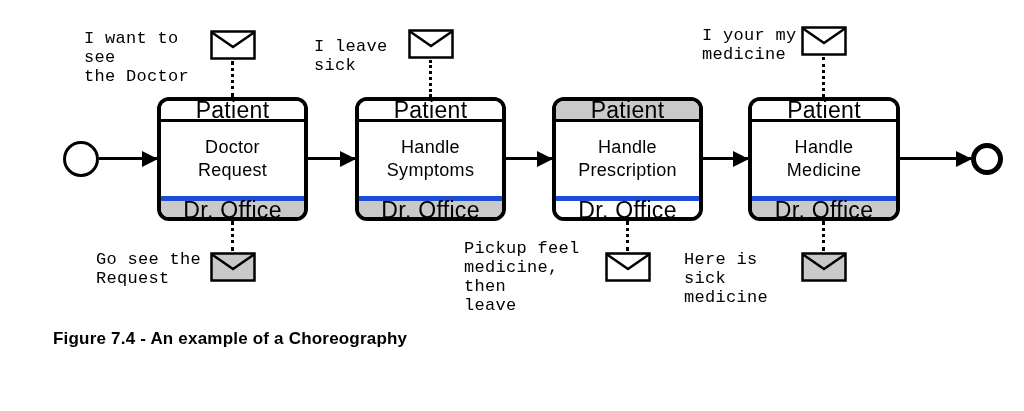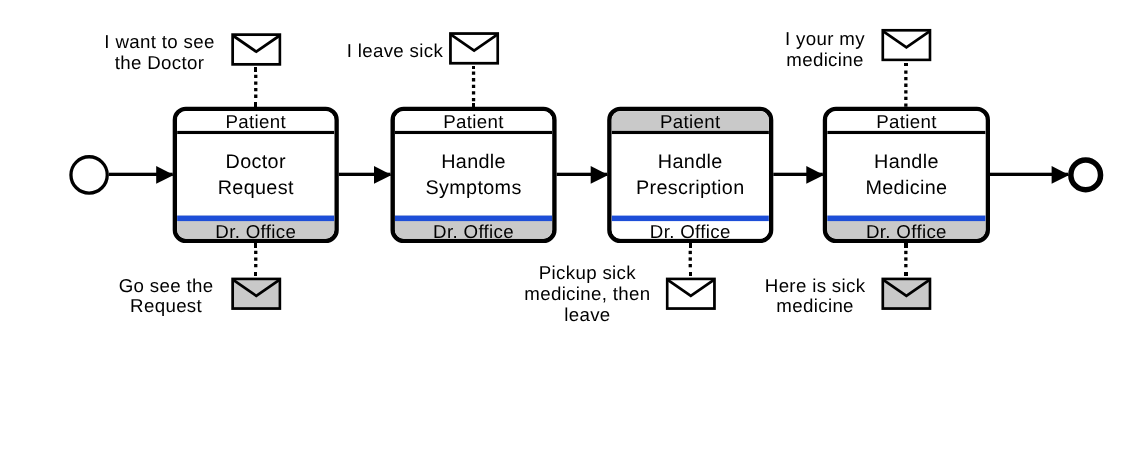--- a/index.html
+++ b/index.html
@@ -20,42 +20,42 @@
     width:0; height:0; border-left:16px solid #000;
     border-top:8px solid transparent; border-bottom:8px solid transparent;
   }
   
   .task {
     position:absolute; top:97px; width:151px; height:124px;
     border:4px solid #000; border-radius:12px; background:#fff; overflow:hidden;
     display:flex; flex-direction:column;
   }
   .band {
-    height:21px; flex:0 0 auto; text-align:center; font-size:17px; line-height:19px;
+    height:21px; flex:0 0 auto; text-align:center; font-size:23px; line-height:19px;
     letter-spacing:0.3px; background:#fff;
   }
   .band.top    { border-bottom:3px solid #000; }
   .band.bottom { border-top:5px solid #1d4ed8; }
   .band.shaded { background:#c9c9c9; }
   .task-body {
     flex:1 1 auto; display:flex; align-items:center; justify-content:center;
     text-align:center; font-size:18px; line-height:23px; letter-spacing:0.3px;
     white-space:pre-line; background:#fff;
   }
   
   .env { position:absolute; width:46px; height:30px; }
   .env svg { display:block; }
   .env rect { fill:#ffffff; stroke:#000; }
   .env.shaded rect { fill:#c9c9c9; }
   
   .assoc { position:absolute; width:0; border-left:3px dotted #000; }
   
   .msg-label {
-    position:absolute; text-align:center; font-size:17px; line-height:19px;
-    letter-spacing:0.3px; white-space:pre-line;
+    position:absolute; text-align:left; font-size:17px; line-height:19px;
+    letter-spacing:0.3px; white-space:pre-line;font-family:Liberation Mono, monospace;
   }
   .caption {
     position:absolute; left:53px; top:329px; font-size:17px; font-weight:bold;
     letter-spacing:0.2px; white-space:nowrap;
   }
 </style>
 </head>
 <body>
 
 <div class="canvas">
@@ -141,20 +141,21 @@
       </svg>
   </div>
 
   <div class="msg-label" style="left:84px;top:29px;width:122px">I want to see
 the Doctor</div>
   <div class="msg-label" style="left:314px;top:37px;width:90px">I leave sick</div>
   <div class="msg-label" style="left:702px;top:26px;width:96px">I your my
 medicine</div>
   <div class="msg-label" style="left:96px;top:250px;width:110px">Go see the
 Request</div>
-  <div class="msg-label" style="left:464px;top:239px;width:140px">Pickup sick
+  <div class="msg-label" style="left:464px;top:239px;width:140px">Pickup feel
 medicine, then
 leave</div>
   <div class="msg-label" style="left:684px;top:250px;width:114px">Here is sick
 medicine</div>
 
+  <div class="caption">Figure 7.4 - An example of a Choreography</div>
 
 </div>
 
 </body></html>

